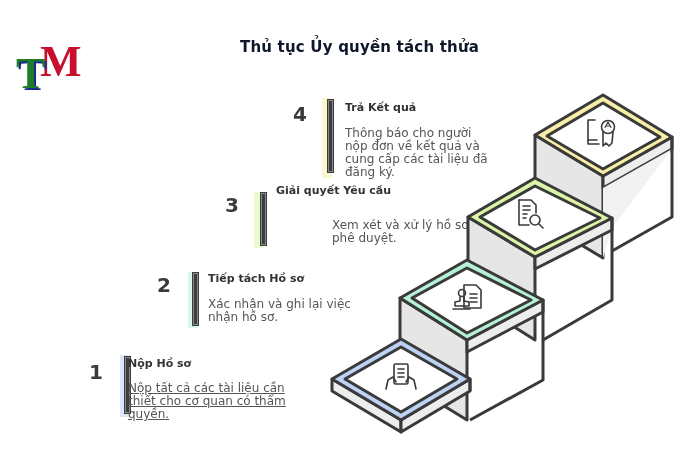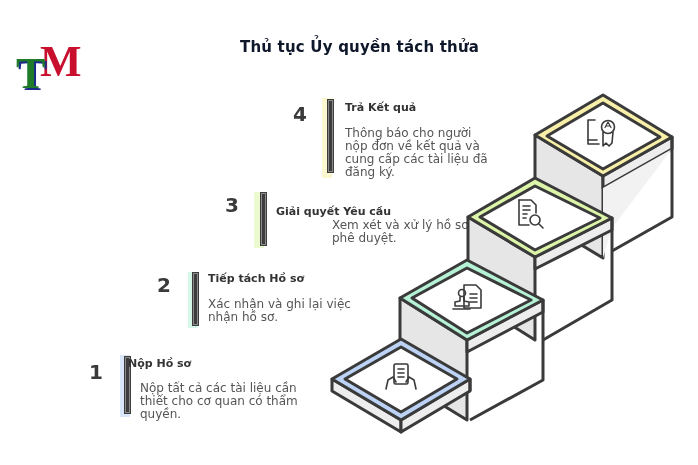--- a/index.html
+++ b/index.html
@@ -34,38 +34,38 @@
   <div class="num" style="left:293px;top:102px;">4</div>
   <div class="bar" style="left:327px;top:99px;height:72px;"></div>
   <div class="head" style="left:345px;top:101px;">Trả Kết quả</div>
   <div class="desc" style="left:345px;top:127px;width:145px;">Thông báo cho người nộp đơn về kết quả và cung cấp các tài liệu đã đăng ký.</div>
 </div>
 
 <div class="step">
   <div class="glow" style="left:254px;top:192px;height:56px;background:#dcf5a8;"></div>
   <div class="num" style="left:225px;top:193px;">3</div>
   <div class="bar" style="left:260px;top:192px;height:52px;"></div>
-  <div class="head" style="left:276px;top:205px;">Giải quyết Yêu cầu</div>
+  <div class="head" style="left:276px;top:184px;">Giải quyết Yêu cầu</div>
   <div class="desc" style="left:292px;top:219px;width:175px;margin-left:40px;">Xem xét và xử lý hồ sơ để phê duyệt.</div>
 </div>
 
 <div class="step">
   <div class="glow" style="left:188px;top:272px;height:56px;background:#b6f2d6;"></div>
   <div class="num" style="left:157px;top:273px;">2</div>
   <div class="bar" style="left:192px;top:272px;height:52px;"></div>
   <div class="head" style="left:208px;top:272px;">Tiếp tách Hồ sơ</div>
   <div class="desc" style="left:208px;top:298px;width:170px;">Xác nhận và ghi lại việc nhận hồ sơ.</div>
 </div>
 
 <div class="step">
   <div class="glow" style="left:120px;top:355px;height:62px;background:#bcd3f5;"></div>
   <div class="num" style="left:89px;top:360px;">1</div>
   <div class="bar" style="left:124px;top:356px;height:56px;"></div>
   <div class="head" style="left:128px;top:357px;">Nộp Hồ sơ</div>
-  <div class="desc" style="left:140px;top:382px;width:175px;">Nộp tất cả các tài liệu cần thiết cho cơ quan có thẩm quyền.</div>
+  <div class="desc" style="left:128px;top:382px;width:175px;text-decoration:underline;">Nộp tất cả các tài liệu cần thiết cho cơ quan có thẩm quyền.</div>
 </div>
 
 <svg class="stairs" width="698" height="465" viewBox="0 0 698 465">
   <g stroke="#3a3a3a" stroke-width="3" stroke-linejoin="round" fill="#e8e8e8">
 
     <polygon points="535,135 603,176 603,258 535,217" fill="#e6e6e6"></polygon>
     <polygon points="603,176 672,137 672,149 603,188" fill="#ededed"></polygon>
     <polygon points="603,188 672,149 612,228 603,258" fill="#f2f2f2" stroke="none"></polygon>
 
     <polygon points="468,217 535,257 535,340 468,298" fill="#e6e6e6"></polygon>

